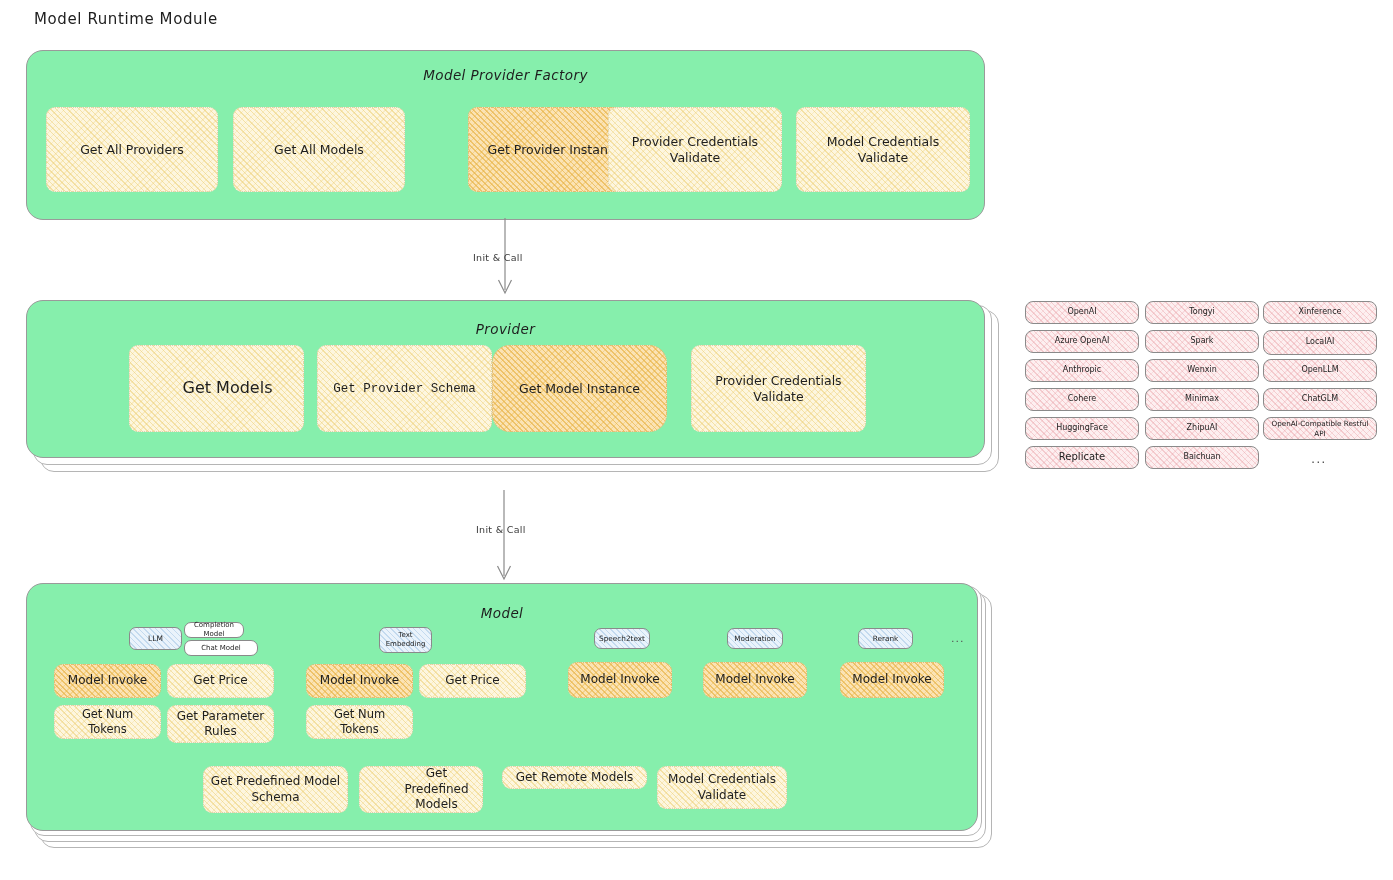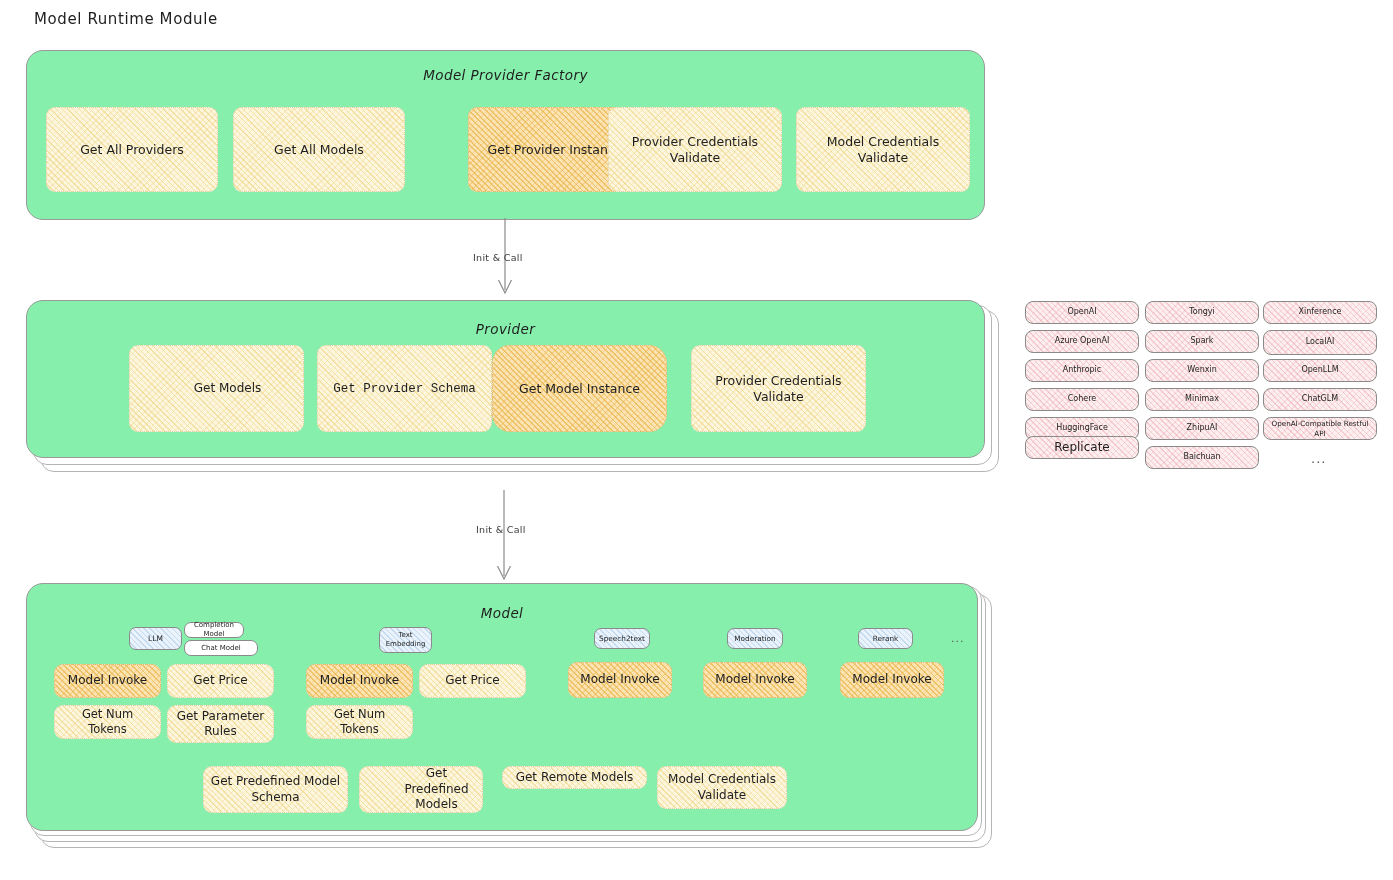--- a/index.html
+++ b/index.html
@@ -124,31 +124,31 @@
   <path d="M20 0 L20 72" stroke="#8a8a8a" stroke-width="1.2" fill="none"></path>
   <path d="M13.5 62 L20 75 L26.5 62" stroke="#8a8a8a" stroke-width="1.2" fill="none"></path>
 </svg>
 <div class="conn-label hand" style="left:473px;top:252px;">Init &amp; Call</div>
 
 <div class="stack-l2" style="left:40px;top:310px;width:959px;height:162px;"></div>
 <div class="stack-l1" style="left:33px;top:305px;width:959px;height:160px;"></div>
 <div class="panel" style="left:26px;top:300px;width:959px;height:158px;">
   <div class="panel-title hand" style="top:20px;">Provider</div>
 </div>
-<div class="node n-yellow hand" style="left:129px;top:345px;width:175px;height:87px;font-size:12px;padding-left:28px;">Get Models</div>
+<div class="node n-yellow hand" style="left:129px;top:345px;width:175px;height:87px;font-size:16px;padding-left:28px;">Get Models</div>
 <div class="node n-yellow hand" style="left:317px;top:345px;width:175px;height:87px;font-size:12.5px;font-family:Liberation Mono, monospace;">Get Provider Schema</div>
 <div class="node n-orange hand" style="left:492px;top:345px;width:175px;height:87px;font-size:12.5px;border-radius:18px;">Get Model Instance</div>
 <div class="node n-yellow hand" style="left:691px;top:345px;width:175px;height:87px;font-size:12.5px;">Provider Credentials Validate</div>
 
 <div class="node n-pink hand" style="left:1025px;top:301px;width:114px;height:23px;font-size:8px;">OpenAI</div>
 <div class="node n-pink hand" style="left:1025px;top:330px;width:114px;height:23px;font-size:8px;">Azure OpenAI</div>
 <div class="node n-pink hand" style="left:1025px;top:359px;width:114px;height:23px;font-size:8px;">Anthropic</div>
 <div class="node n-pink hand" style="left:1025px;top:388px;width:114px;height:23px;font-size:8px;">Cohere</div>
 <div class="node n-pink hand" style="left:1025px;top:417px;width:114px;height:23px;font-size:8px;">HuggingFace</div>
-<div class="node n-pink hand" style="left:1025px;top:436px;width:114px;height:23px;font-size:12px;">Replicate</div>
+<div class="node n-pink hand" style="left:1025px;top:446px;width:114px;height:23px;font-size:10px;">Replicate</div>
 
 <div class="node n-pink hand" style="left:1145px;top:301px;width:114px;height:23px;font-size:8px;">Tongyi</div>
 <div class="node n-pink hand" style="left:1145px;top:330px;width:114px;height:23px;font-size:8px;">Spark</div>
 <div class="node n-pink hand" style="left:1145px;top:359px;width:114px;height:23px;font-size:8px;">Wenxin</div>
 <div class="node n-pink hand" style="left:1145px;top:388px;width:114px;height:23px;font-size:8px;">Minimax</div>
 <div class="node n-pink hand" style="left:1145px;top:417px;width:114px;height:23px;font-size:8px;">ZhipuAI</div>
 <div class="node n-pink hand" style="left:1145px;top:446px;width:114px;height:23px;font-size:8px;">Baichuan</div>
 
 <div class="node n-pink hand" style="left:1263px;top:301px;width:114px;height:23px;font-size:8px;">Xinference</div>
 <div class="node n-pink hand" style="left:1263px;top:330px;width:114px;height:25px;font-size:8px;">LocalAI</div>

